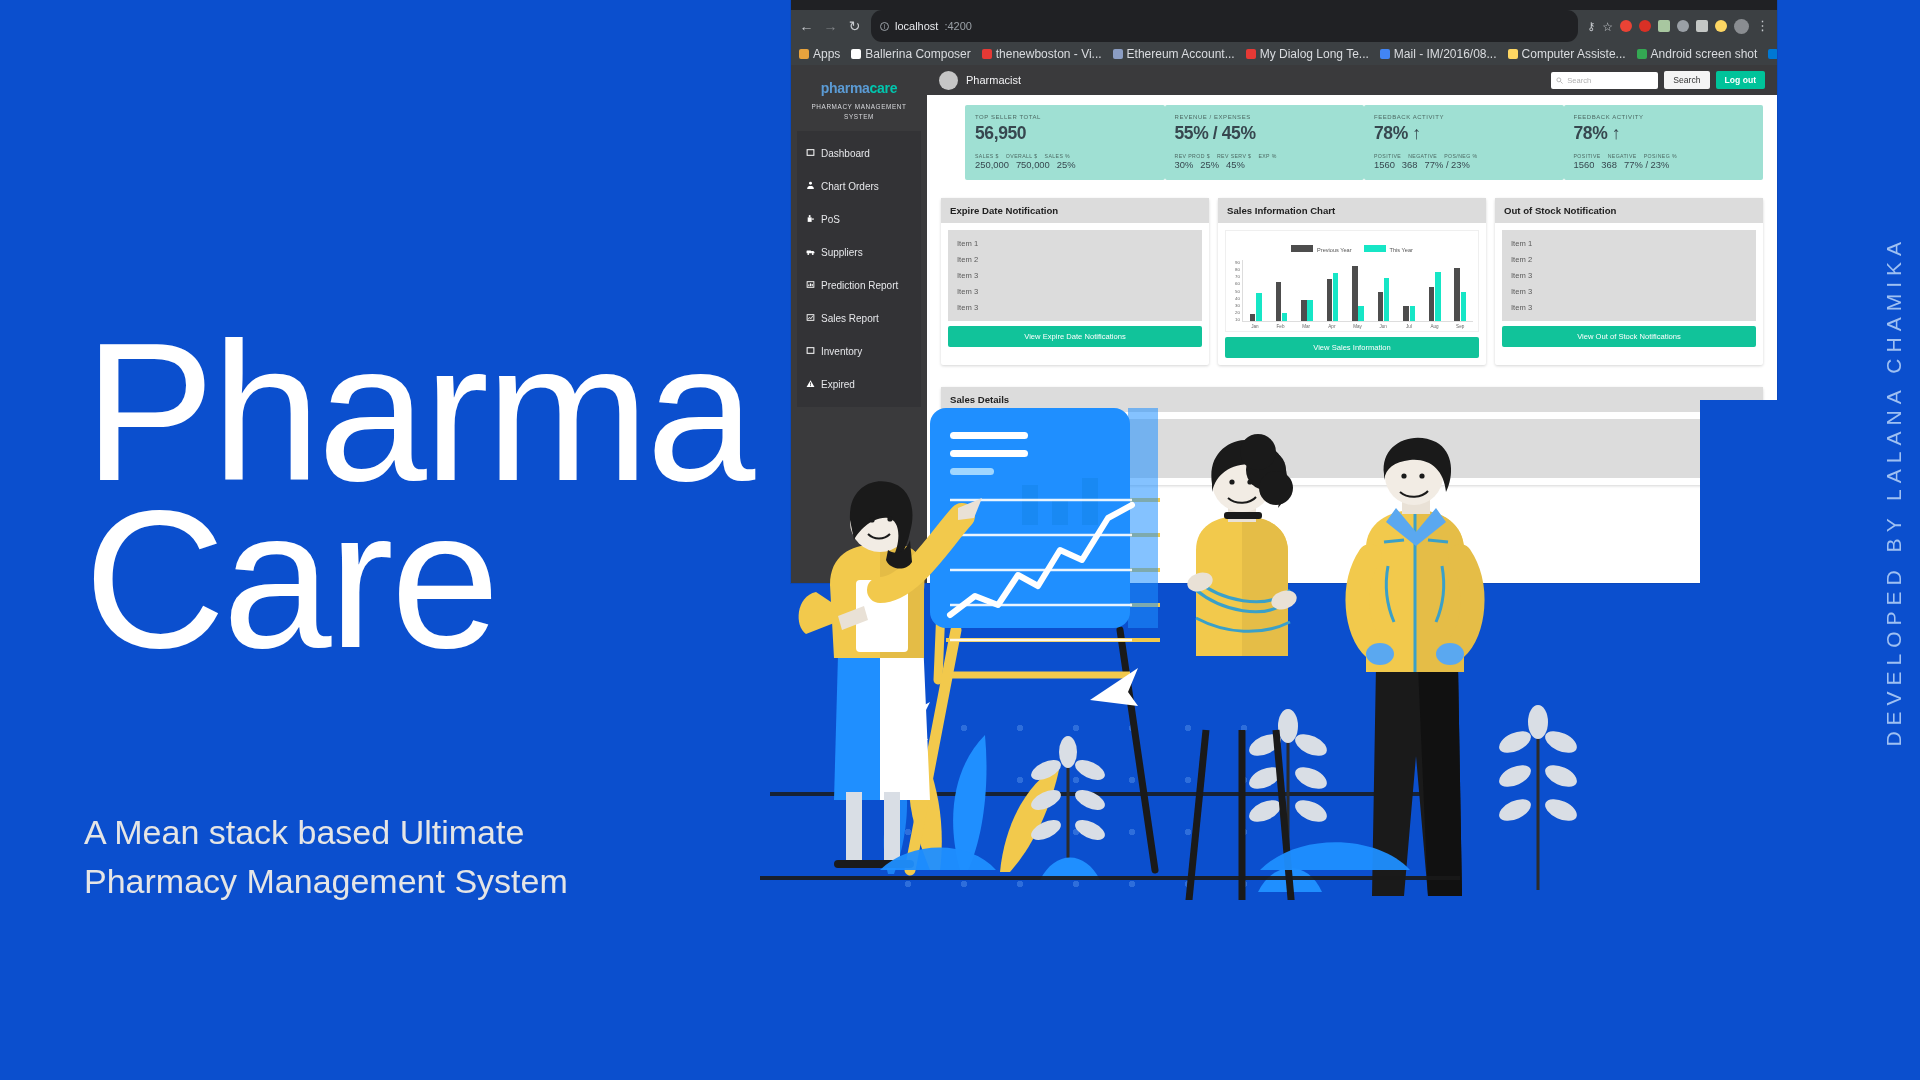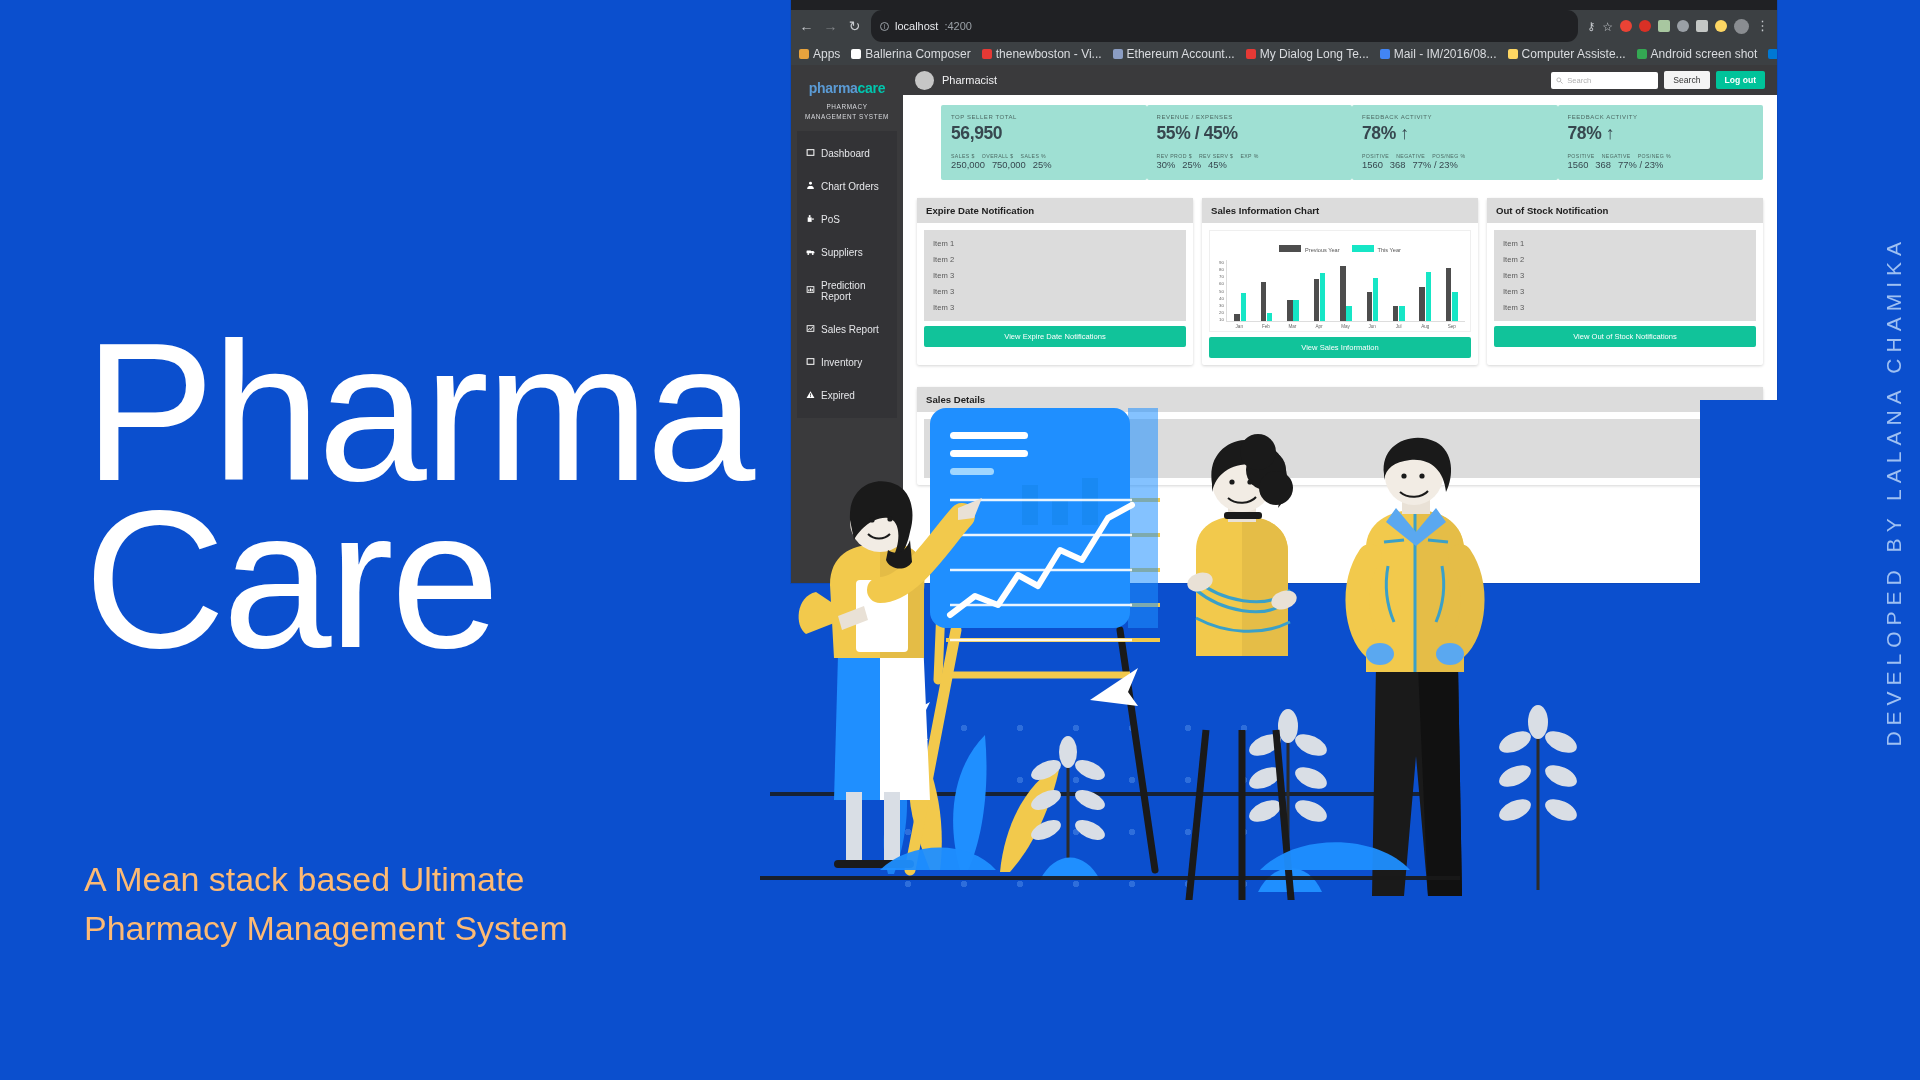--- a/index.html
+++ b/index.html
@@ -19,22 +19,22 @@
     z-index:1;
   }
 
   
   .hero{ position:absolute; left:84px; top:330px; z-index:6; }
   .hero-title{
     color:#ffffff; font-size:196px; line-height:0.85; font-weight:400;
     letter-spacing:-3px;
   }
   .hero-sub{
-    position:absolute; left:84px; top:855px; z-index:6;
-    color:#fdba74; font-size:34px; line-height:1.45; font-weight:400;
+    position:absolute; left:84px; top:808px; z-index:6;
+    color:#e5e5e5; font-size:34px; line-height:1.45; font-weight:400;
   }
 
   
   .credit{
     position:absolute; right:14px; top:236px; z-index:6;
     writing-mode:vertical-rl; transform:rotate(180deg);
     color:#9FC0F2; font-size:21px; letter-spacing:6px; font-weight:400;
     white-space:nowrap;
   }
 
@@ -77,21 +77,21 @@
 
   .bookmarks{
     height:23px; background:#3C4043; display:flex; align-items:center;
     padding:0 8px; gap:11px; overflow:hidden;
   }
   .bm{ display:flex; align-items:center; gap:4px; color:#dadce0; font-size:12px; white-space:nowrap; }
   .bm .fav{ width:10px; height:10px; border-radius:2px; flex:none; }
 
   
   .app{ height:518px; display:flex; background:#fff; }
-  .side{ width:112px; background:#3a3a3c; flex:none; padding-top:6px; }
+  .side{ width:136px; background:#3a3a3c; flex:none; padding-top:6px; }
   .brand{
     text-align:center; font-size:14px; font-weight:700; letter-spacing:-.3px;
     padding:9px 0 3px;
   }
   .brand .p1{ color:#5b9bd5; } .brand .p2{ color:#00c6ae; }
   .brand-sub{
     color:#d9dade; font-size:6.4px; letter-spacing:.6px; text-align:center;
     line-height:1.55; padding:3px 12px 9px;
   }
   .navlist{ background:#333336; margin:0 6px 8px; padding:6px 0; }

